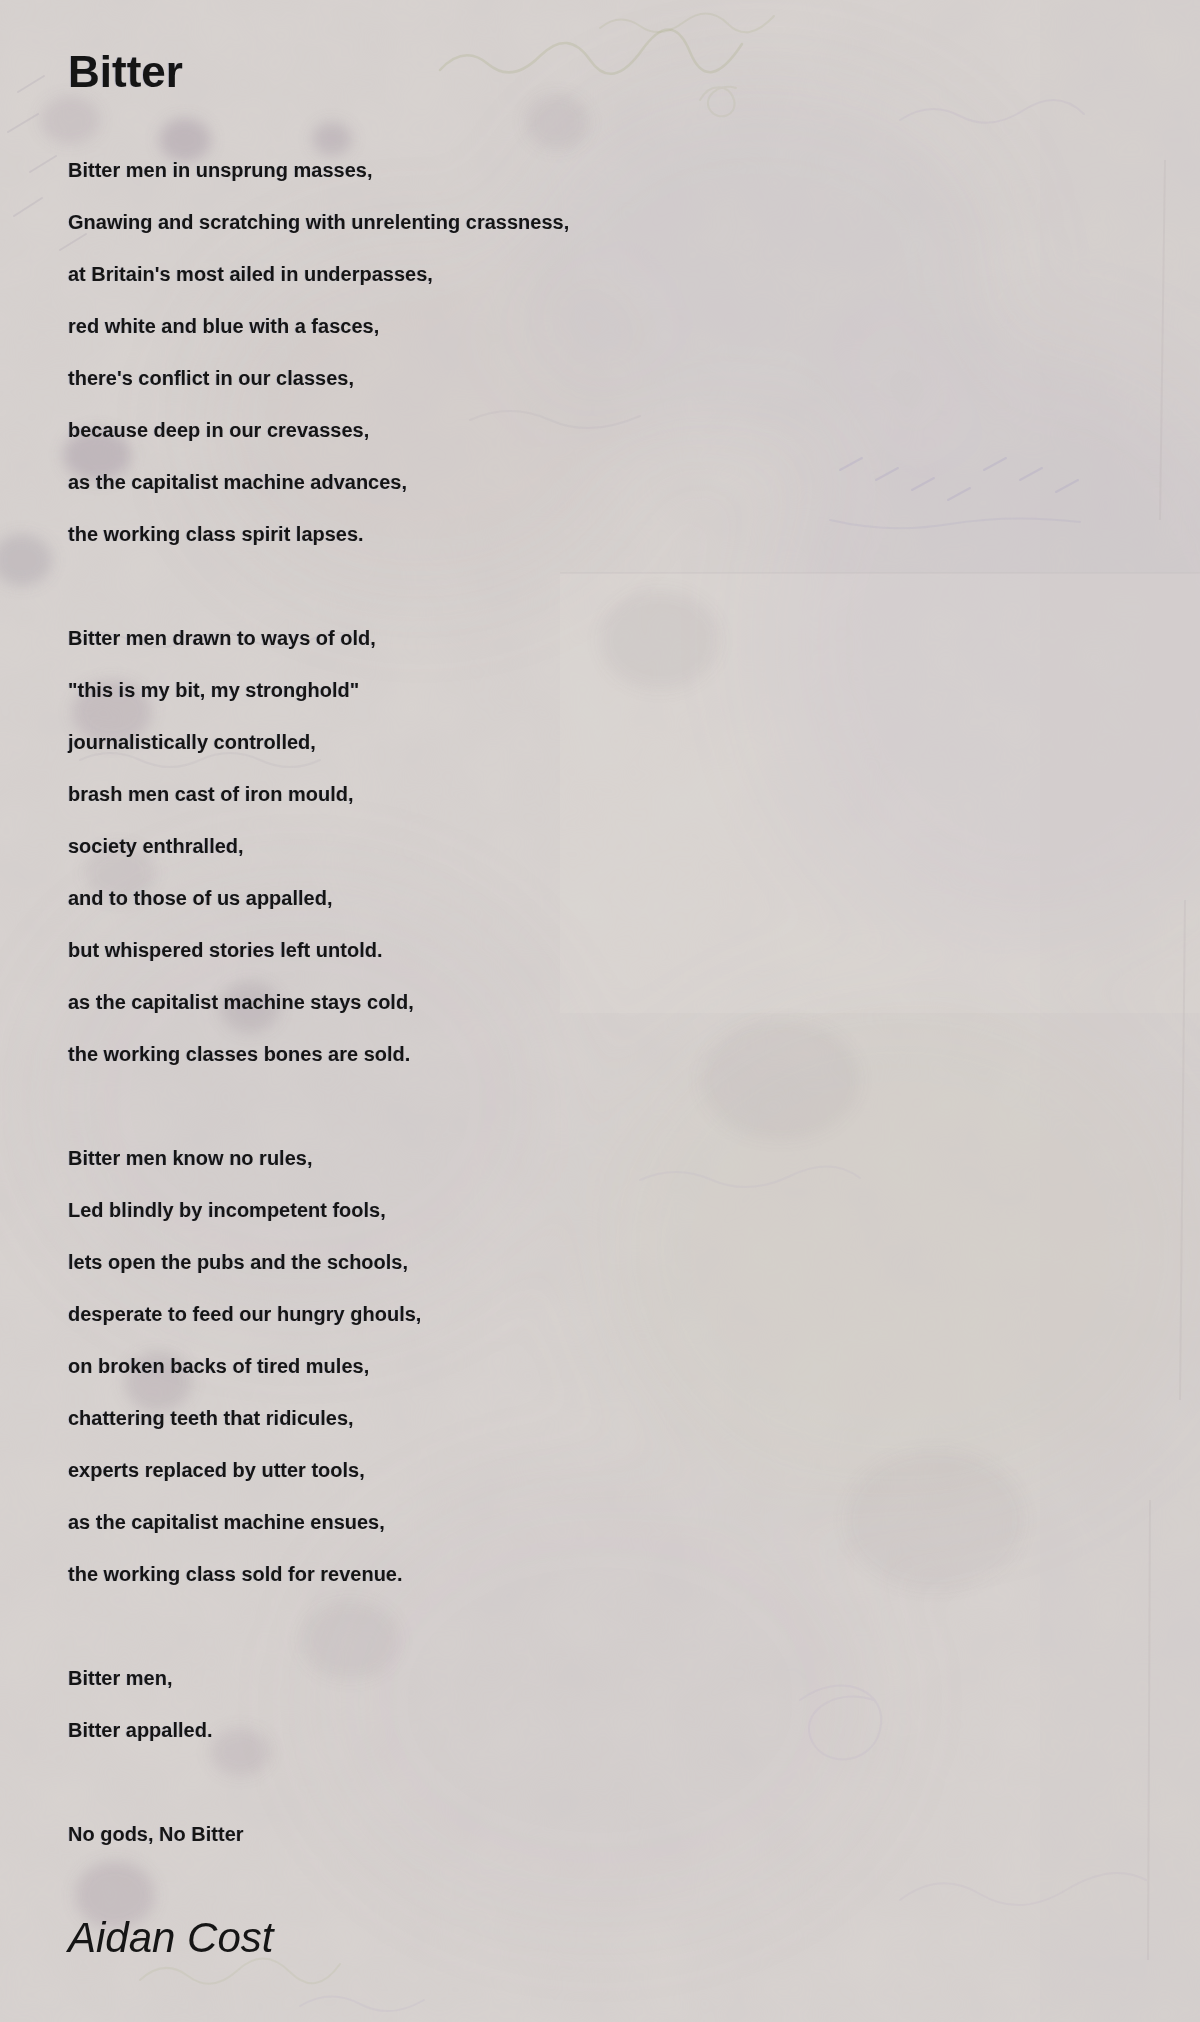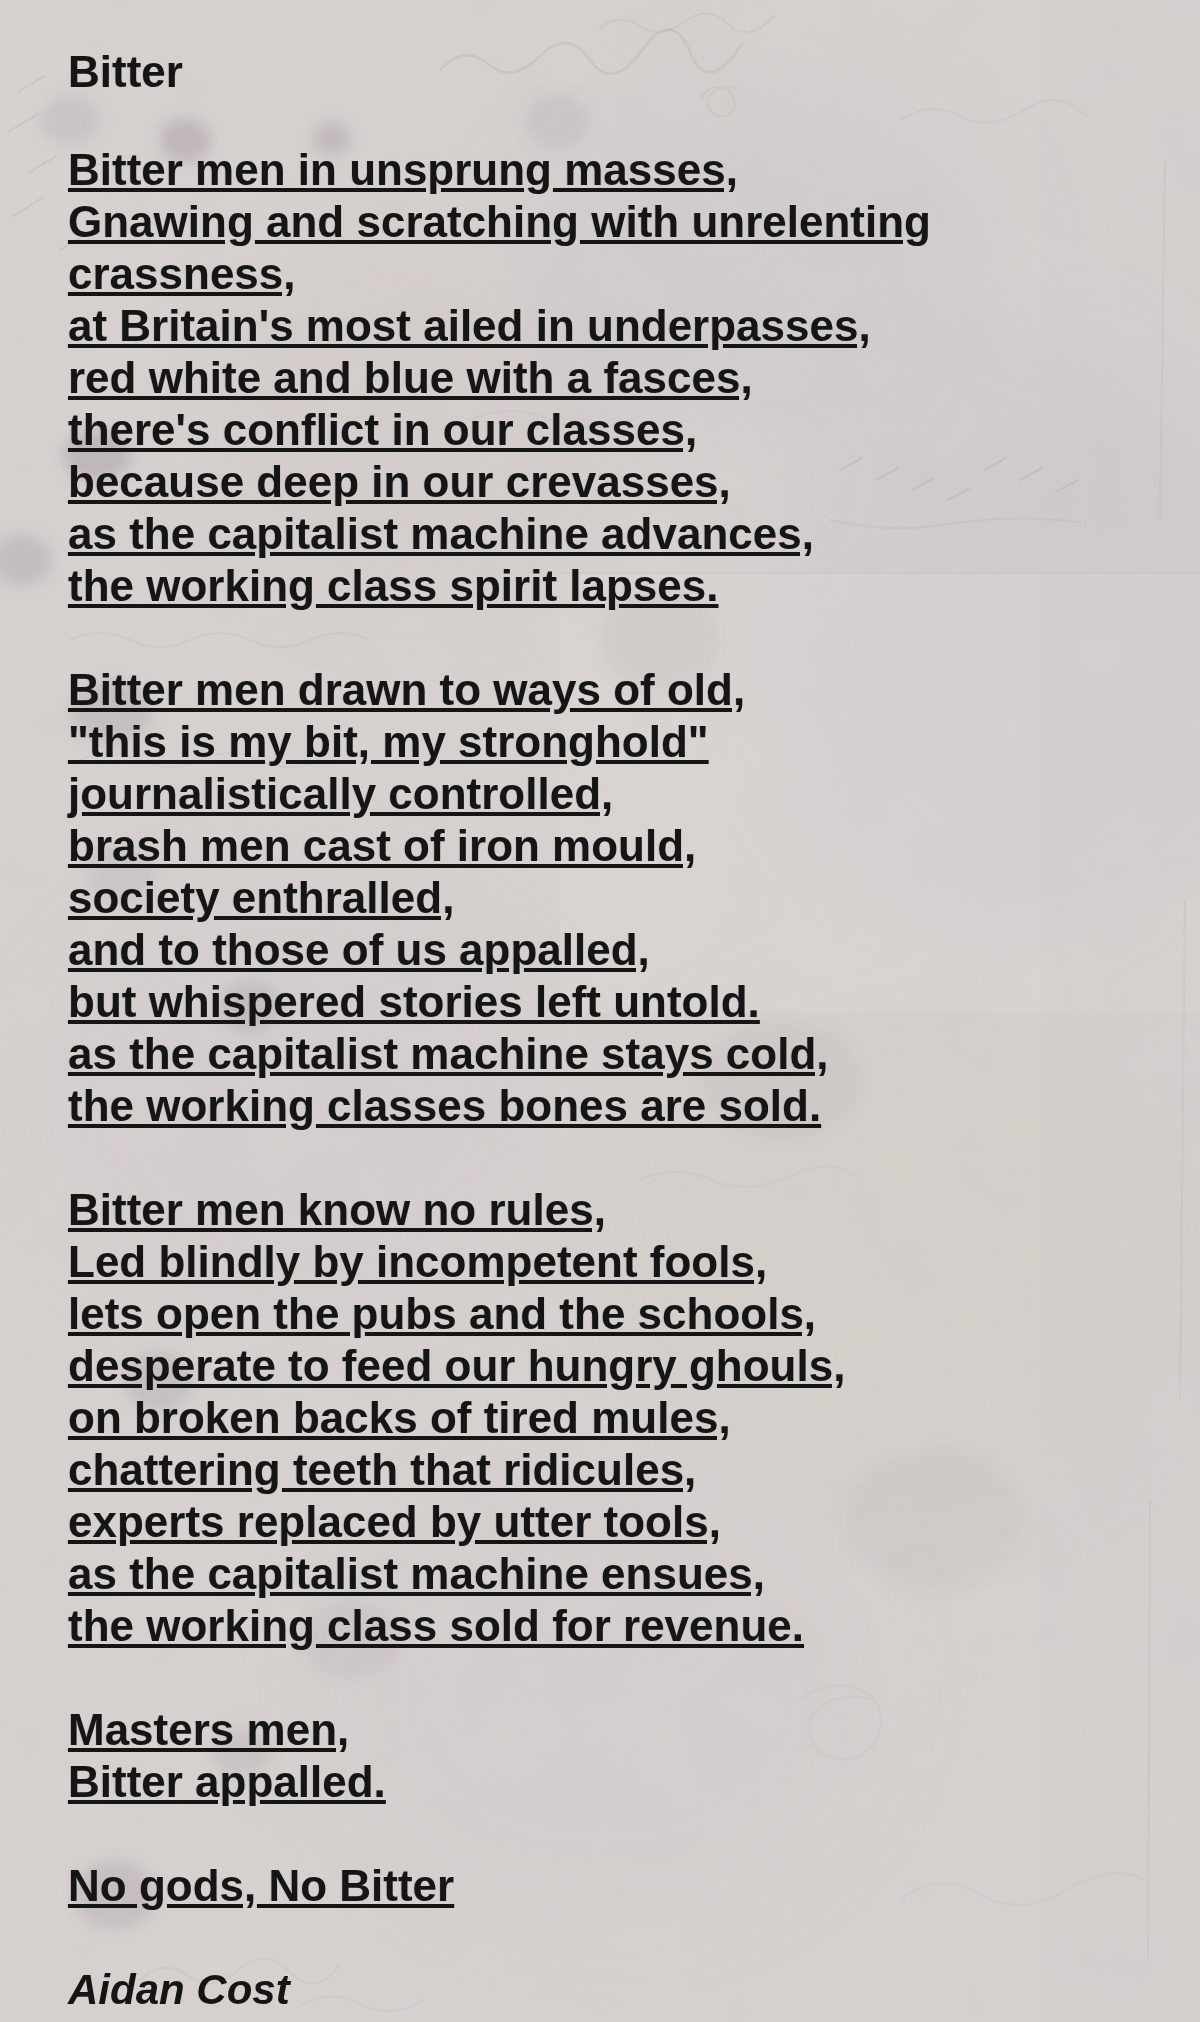--- a/index.html
+++ b/index.html
@@ -26,32 +26,31 @@
     padding: 46px 40px 0 68px;
   }
   .title {
     font-size: 44px;
     line-height: 52px;
     font-weight: bold;
     margin: 0 0 46px 0;
     text-shadow: -1px 0 0 rgba(95,110,195,0.18);
   }
   .stanza {
-    font-size: 44px;
+    font-size: 20px;
     line-height: 52px;
     font-weight: bold;
     margin: 0 0 52px 0;
     text-shadow: -1px 0 0 rgba(95,110,195,0.16);
-    text-decoration: underline;
   }
   .author {
     font-size: 42px;
     line-height: 52px;
     font-style: italic;
-    font-weight: bold;
+    font-weight: normal;
     margin: 0;
   }
 </style>
 </head>
 <body>
 
 <svg class="texture" viewBox="0 0 1200 2022" aria-hidden="true">
   <defs>
     <filter id="grain" x="0%" y="0%" width="100%" height="100%">
       <feTurbulence type="fractalNoise" baseFrequency="0.013" numOctaves="3" seed="11"></feTurbulence>
@@ -123,16 +122,16 @@
     <path d="M900 120 q30 -20 60 -4 t64 -6 t60 4" stroke="#a79ec2" stroke-width="2" opacity="0.14"></path>
   </g>
 </svg>
 
 <div class="content">
   <h1 class="title">Bitter</h1>
   <div id="poem-body">
       <p class="stanza"><span>Bitter men in unsprung masses,</span><br><span>Gnawing and scratching with unrelenting crassness,</span><br><span>at Britain's most ailed in underpasses,</span><br><span>red white and blue with a fasces,</span><br><span>there's conflict in our classes,</span><br><span>because deep in our crevasses,</span><br><span>as the capitalist machine advances,</span><br><span>the working class spirit lapses.</span></p>
       <p class="stanza"><span>Bitter men drawn to ways of old,</span><br><span>"this is my bit, my stronghold"</span><br><span>journalistically controlled,</span><br><span>brash men cast of iron mould,</span><br><span>society enthralled,</span><br><span>and to those of us appalled,</span><br><span>but whispered stories left untold.</span><br><span>as the capitalist machine stays cold,</span><br><span>the working classes bones are sold.</span></p>
       <p class="stanza"><span>Bitter men know no rules,</span><br><span>Led blindly by incompetent fools,</span><br><span>lets open the pubs and the schools,</span><br><span>desperate to feed our hungry ghouls,</span><br><span>on broken backs of tired mules,</span><br><span>chattering teeth that ridicules,</span><br><span>experts replaced by utter tools,</span><br><span>as the capitalist machine ensues,</span><br><span>the working class sold for revenue.</span></p>
-      <p class="stanza"><span>Masters men,</span><br><span>Bitter appalled.</span><br><br><span>No gods, No Bitter</span></p>
+      <p class="stanza"><span>Bitter men,</span><br><span>Bitter appalled.</span><br><br><span>No gods, No Bitter</span></p>
     </div>
   <div class="author">Aidan Cost</div>
 </div>
 
 </body></html>

